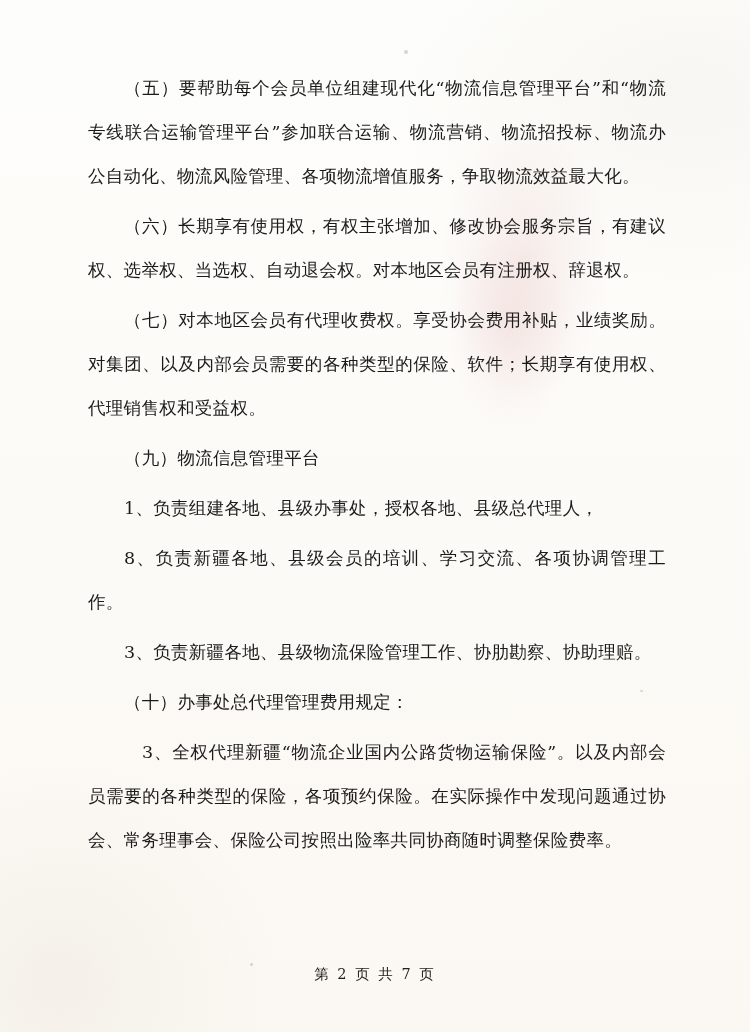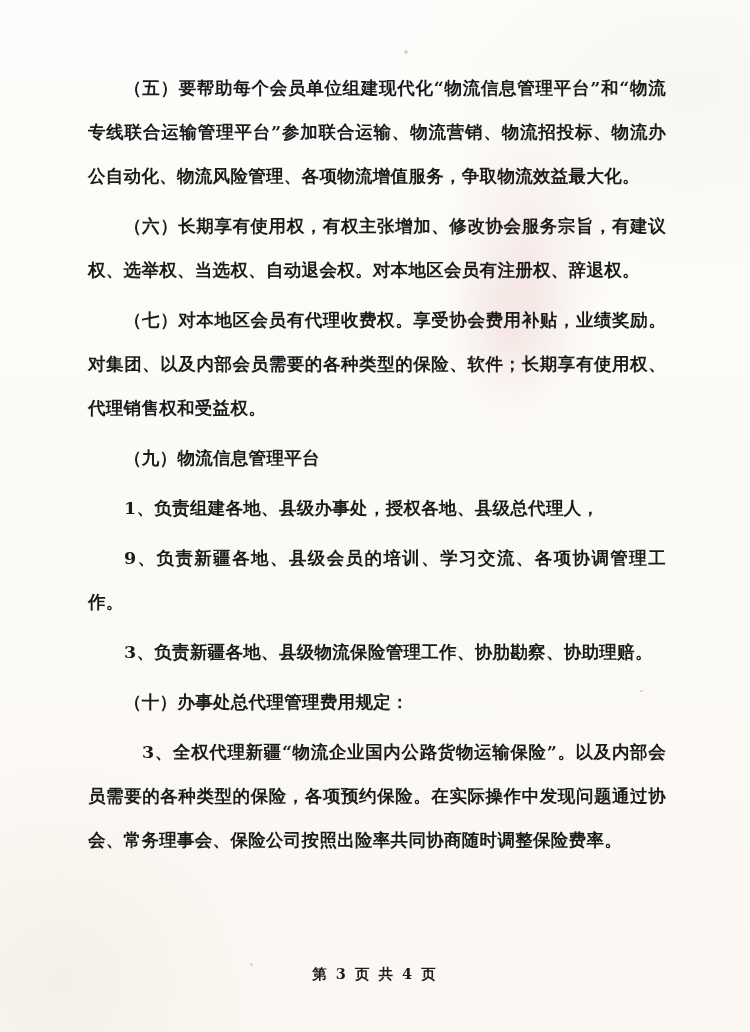--- a/index.html
+++ b/index.html
@@ -9,21 +9,20 @@
   }
   body {
     font-family: "DejaVu Serif", "Liberation Serif", serif;
   }
   .page {
     position: relative;
     width: 750px;
     height: 1032px;
     background: #fdfcfa;
     overflow: hidden;
-    font-weight: bold;
   }
   
   .scan-tint {
     position: absolute;
     inset: 0;
     pointer-events: none;
     background:
       radial-gradient(ellipse 120px 200px at 525px 260px, rgba(214,150,150,0.16), rgba(214,150,150,0) 70%),
       radial-gradient(ellipse 90px 140px at 510px 330px, rgba(206,140,140,0.13), rgba(206,140,140,0) 70%),
       radial-gradient(ellipse 300px 300px at 60px 980px, rgba(232,226,214,0.35), rgba(232,226,214,0) 72%),
@@ -80,20 +79,20 @@
   <div class="speck" style="left:404px; top:50px; width:4px; height:4px;"></div>
   <div class="speck" style="left:250px; top:963px; width:3px; height:3px;"></div>
   <div class="speck" style="left:640px; top:690px; width:3px; height:2px;"></div>
 
   <div class="content">
     <p class="para indent">（五）要帮助每个会员单位组建现代化“物流信息管理平台”和“物流专线联合运输管理平台”参加联合运输、物流营销、物流招投标、物流办公自动化、物流风险管理、各项物流增值服务，争取物流效益最大化。</p>
     <p class="para indent">（六）长期享有使用权，有权主张增加、修改协会服务宗旨，有建议权、选举权、当选权、自动退会权。对本地区会员有注册权、辞退权。</p>
     <p class="para indent">（七）对本地区会员有代理收费权。享受协会费用补贴，业绩奖励。对集团、以及内部会员需要的各种类型的保险、软件；长期享有使用权、代理销售权和受益权。</p>
     <p class="para indent">（九）物流信息管理平台</p>
     <p class="para indent">1、负责组建各地、县级办事处，授权各地、县级总代理人，</p>
-    <p class="para indent">9、负责新疆各地、县级会员的培训、学习交流、各项协调管理工作。</p>
+    <p class="para indent">8、负责新疆各地、县级会员的培训、学习交流、各项协调管理工作。</p>
     <p class="para indent">3、负责新疆各地、县级物流保险管理工作、协肋勘察、协助理赔。</p>
     <p class="para indent">（十）办事处总代理管理费用规定：</p>
     <p class="para indent2">3、全权代理新疆“物流企业国内公路货物运输保险”。以及内部会员需要的各种类型的保险，各项预约保险。在实际操作中发现问题通过协会、常务理事会、保险公司按照出险率共同协商随时调整保险费率。</p>
   </div>
 
-  <div class="footer">第 3 页 共 4 页</div>
+  <div class="footer">第 2 页 共 7 页</div>
 </div>
 
 </body></html>

